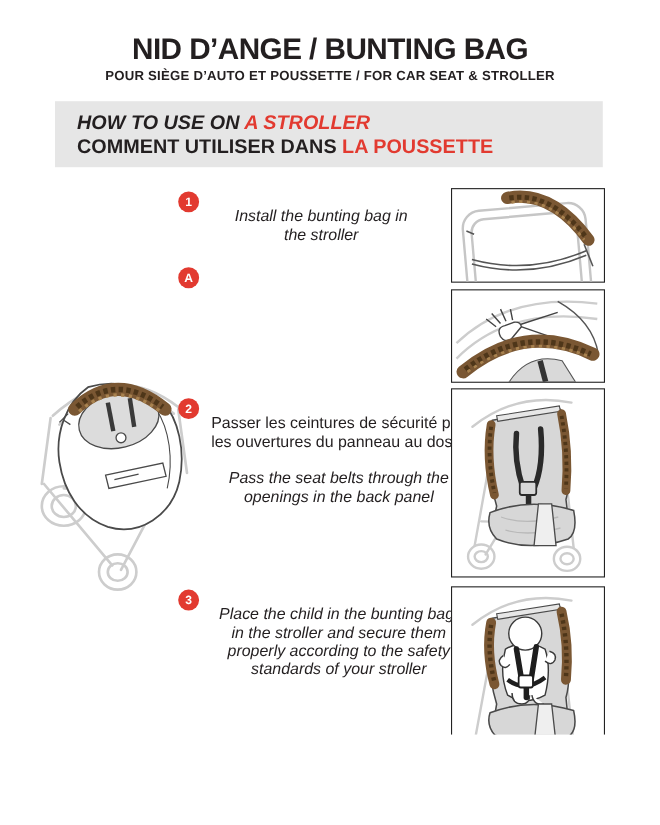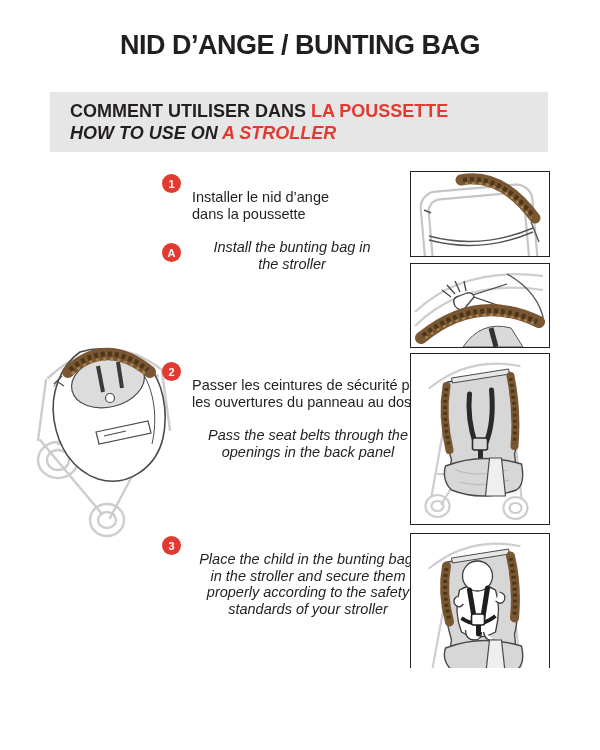--- a/index.html
+++ b/index.html
@@ -28,24 +28,25 @@
   .footer{position:absolute;left:192px;top:681px;font-size:13px;font-weight:700;
           letter-spacing:0.3px;line-height:15.5px;}
   .footer .en{font-style:italic;}
 </style>
 </head>
 <body>
 
 <div class="page">
 
   <div class="title">NID D’ANGE / BUNTING BAG</div>
+  <div class="subtitle">POUR SIÈGE D’AUTO ET POUSSETTE / FOR CAR SEAT &amp; STROLLER</div>
 
   <div class="banner">
+    <div class="ln en"><span>HOW TO USE ON </span><span class="red">A STROLLER</span></div>
     <div class="ln fr"><span>COMMENT UTILISER DANS </span><span class="red">LA POUSSETTE</span></div>
-    <div class="ln en"><span>HOW TO USE ON </span><span class="red">A STROLLER</span></div>
   </div>
 
   <div class="illu">
     <svg viewBox="0 0 186 226">
       <g fill="none" stroke="#cdcdcd" stroke-width="2.4" stroke-linecap="round">
         <path d="M 38 60 Q 95 8 152 52"></path>
         <path d="M 44 68 Q 96 18 148 58"></path>
         <path d="M 36 62 L 28 122"></path>
         <path d="M 152 54 L 160 112"></path>
         <path d="M 30 122 L 92 196"></path>
@@ -69,22 +70,20 @@
         <path d="M 60 52 Q 96 20 138 52" fill="none" stroke="#4e3619" stroke-width="5" stroke-dasharray="4 3"></path>
         <path d="M 62 56 Q 96 26 136 56" fill="none" stroke="#a8824f" stroke-width="3" stroke-dasharray="3 4"></path>
         <path d="M 52 58 l -8 8 M 48 64 l 6 4" stroke="#4a4a4a" stroke-width="1.2" fill="none"></path>
       </g>
     </svg>
   </div>
 
   <div class="step" style="top:172px;width:230px;">
     <span class="marker">1</span>
     <div class="txt">
-      <div class="fr">Installer le nid d’ange
-dans la poussette</div>
       <div class="en">Install the bunting bag in
 the stroller</div>
     </div>
   </div>
 
   <div class="step" style="top:241px;width:230px;">
     <span class="marker">A</span>
   </div>
 
   <div class="step" style="top:360px;width:262px;">

